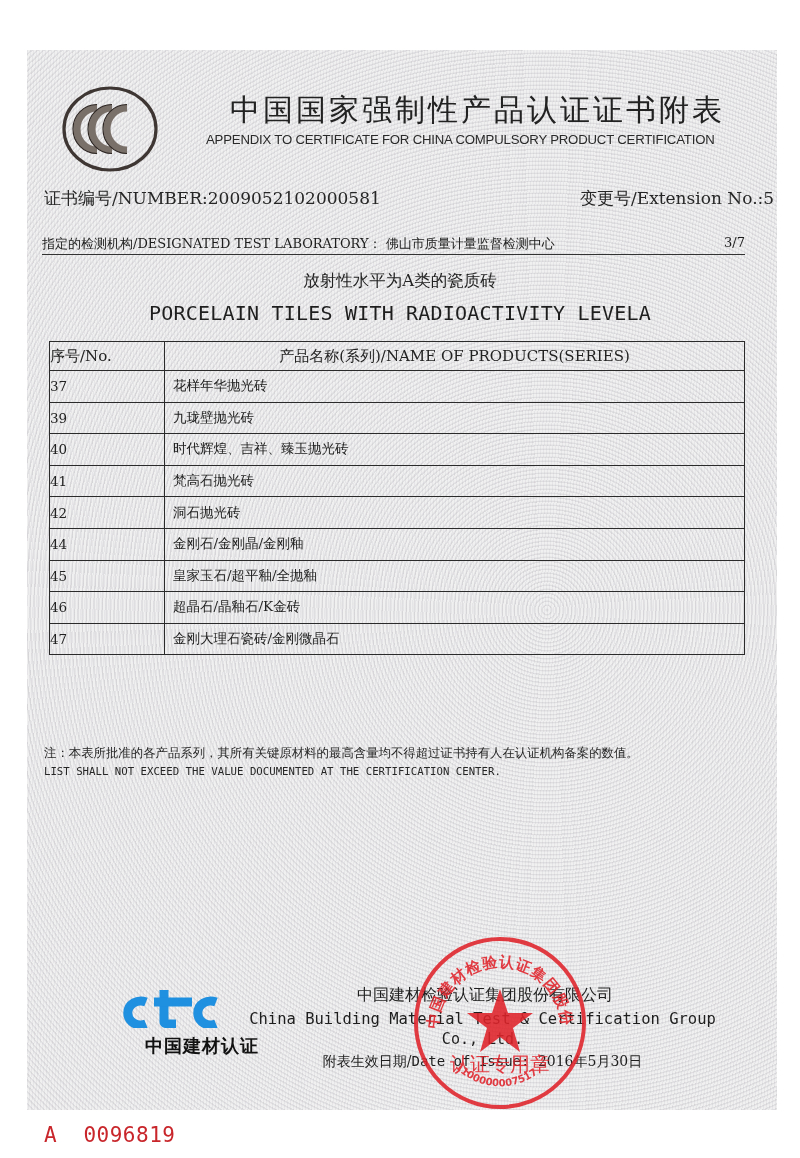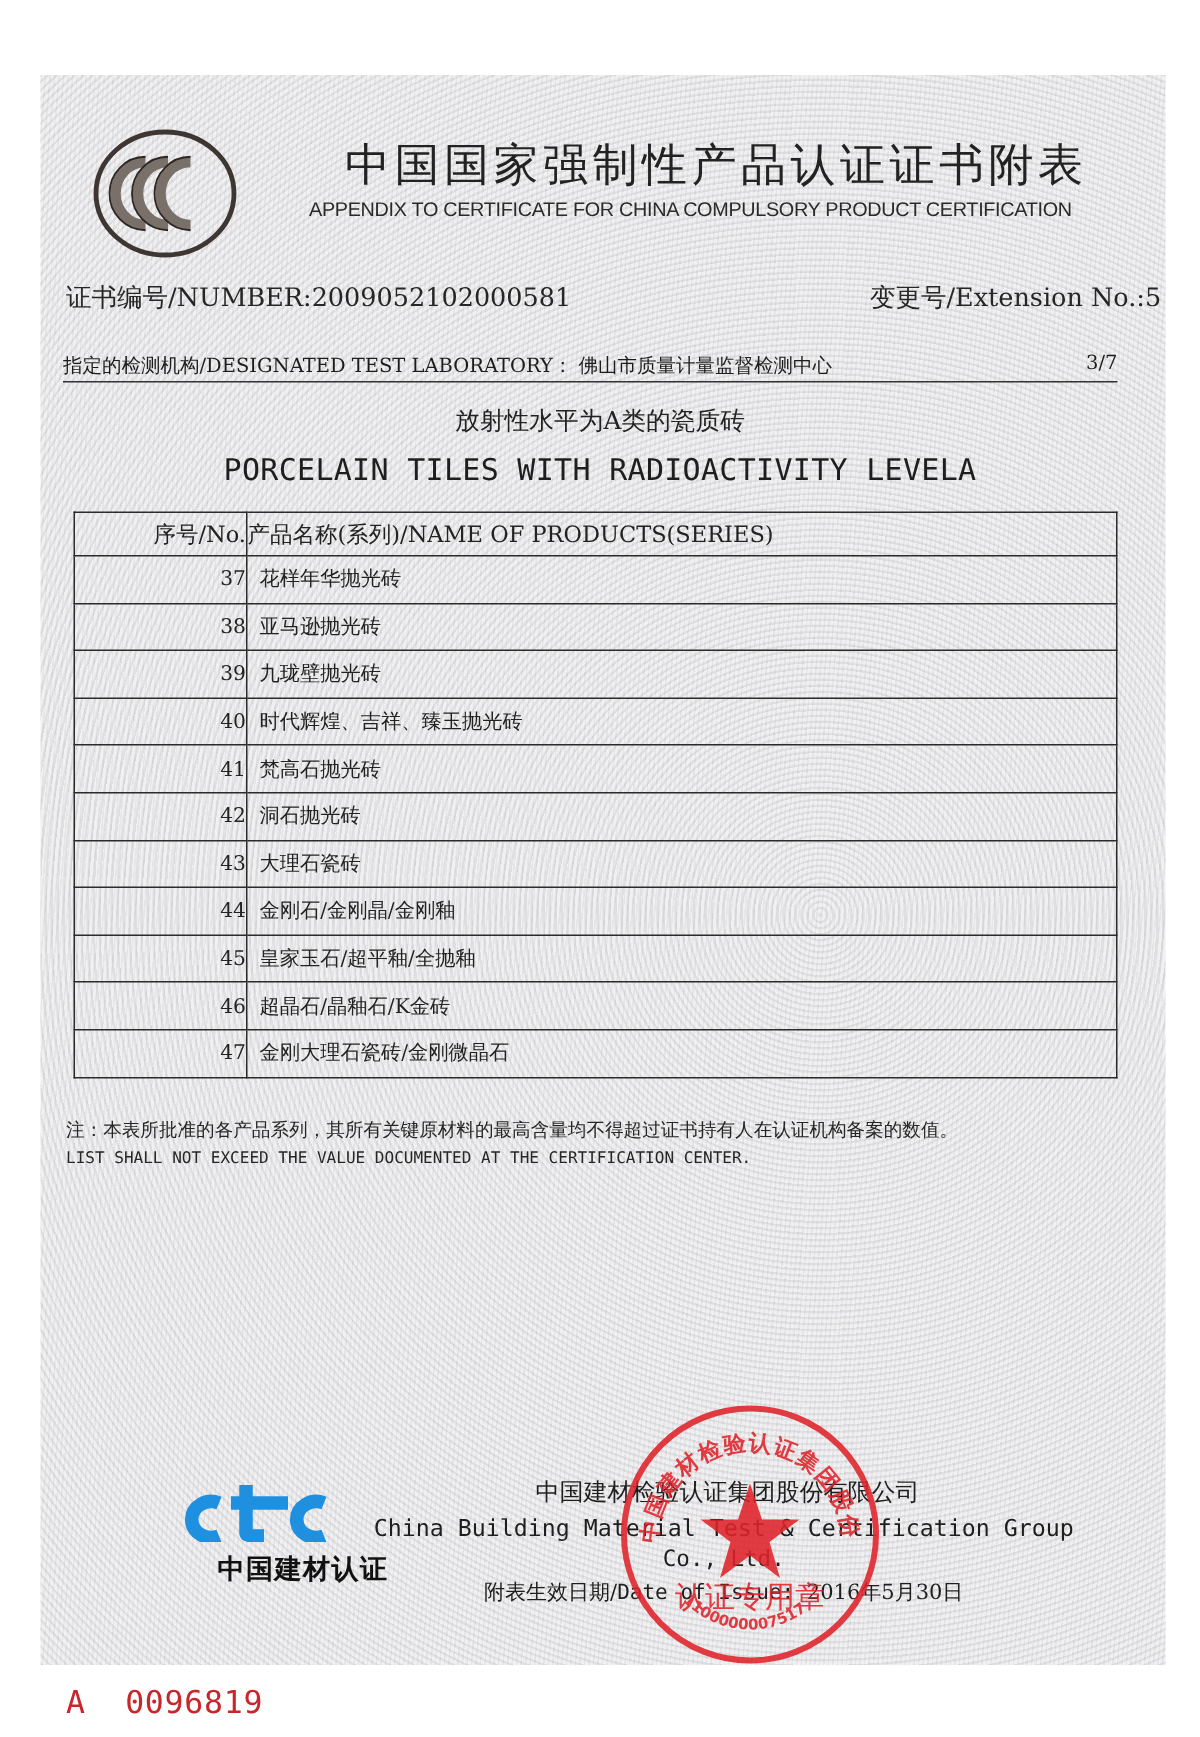--- a/index.html
+++ b/index.html
@@ -52,23 +52,23 @@
   
   .tbl {
     left: 49px; top: 341px; width: 696px;
     border-collapse: collapse;
   }
   .tbl td, .tbl th {
     border: 1.6px solid #2b2b2b; height: 30.6px; padding: 0;
     font-size: 13.5px; color: #222; font-weight: normal;
   }
   .tbl th { height: 28px; font-size: 15px; }
-  .tbl .c-no { width: 114px; text-align: right; }
+  .tbl .c-no { width: 114px; text-align: left; }
   .tbl .c-name { text-align: left; padding-left: 8px; }
-  .tbl th.c-name { padding-left: 0; }
+  .tbl th.c-name { text-align: center; padding-left: 0; }
 
   
   .remark-cn { left: 44px; top: 745px; font-size: 12.4px; color: #262626; white-space: nowrap; }
   .remark-en {
     left: 44px; top: 764px; width: 720px;
     font-family: "DejaVu Sans Mono", "Liberation Mono", monospace;
     font-size: 10.7px; line-height: 15px; color: #262626;
   }
 
   
@@ -137,42 +137,34 @@
       <th class="c-no">序号/No.</th>
       <th class="c-name">产品名称(系列)/NAME OF PRODUCTS(SERIES)</th>
     </tr>
   </thead>
   <tbody>
     <tr>
         <td class="c-no">37</td>
         <td class="c-name">花样年华抛光砖</td>
       </tr>
     <tr>
-        <td class="c-no">38</td>
-        <td class="c-name">亚马逊抛光砖</td>
-      </tr>
-    <tr>
         <td class="c-no">39</td>
         <td class="c-name">九珑壁抛光砖</td>
       </tr>
     <tr>
         <td class="c-no">40</td>
         <td class="c-name">时代辉煌、吉祥、臻玉抛光砖</td>
       </tr>
     <tr>
         <td class="c-no">41</td>
         <td class="c-name">梵高石抛光砖</td>
       </tr>
     <tr>
         <td class="c-no">42</td>
         <td class="c-name">洞石抛光砖</td>
-      </tr>
-    <tr>
-        <td class="c-no">43</td>
-        <td class="c-name">大理石瓷砖</td>
       </tr>
     <tr>
         <td class="c-no">44</td>
         <td class="c-name">金刚石/金刚晶/金刚釉</td>
       </tr>
     <tr>
         <td class="c-no">45</td>
         <td class="c-name">皇家玉石/超平釉/全抛釉</td>
       </tr>
     <tr>

